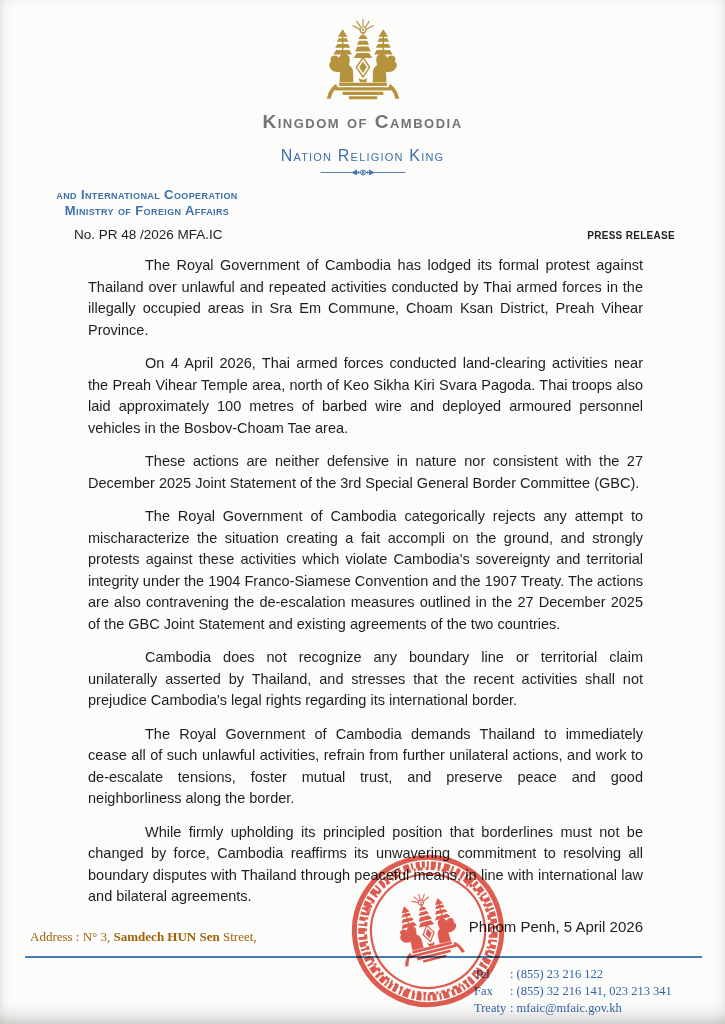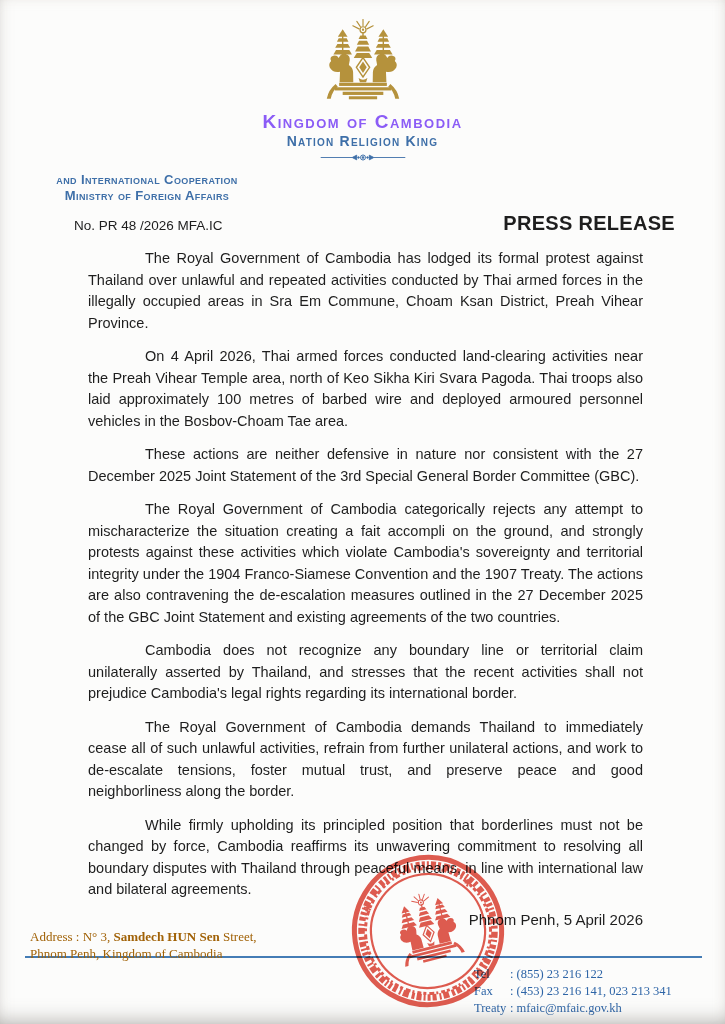--- a/index.html
+++ b/index.html
@@ -13,38 +13,38 @@
     box-shadow:inset 0 -16px 20px -14px rgba(110,105,100,.5),
                inset 12px 0 16px -14px rgba(150,145,140,.25),
                inset -12px 0 16px -14px rgba(150,145,140,.2),
                inset 0 10px 14px -12px rgba(170,160,150,.18);
   }
   .defs{position:absolute;width:0;height:0;overflow:hidden;}
 
   .emblem{display:block;margin:16px auto 0;width:106px;height:92px;color:#b5923c;}
 
   .kingdom{
-    text-align:center;font-variant:small-caps;font-weight:bold;color:#8b5cf6;
+    text-align:center;font-variant:small-caps;font-weight:bold;color:#737373;
     font-size:19px;letter-spacing:1.5px;margin-top:4px;line-height:20px;
   }
   .motto{
-    text-align:center;font-variant:small-caps;font-weight:bold;color:#3e6fa8;
-    font-size:14px;letter-spacing:1.2px;margin-top:1px;line-height:16px;
+    text-align:center;font-variant:small-caps;font-weight:normal;color:#3e6fa8;
+    font-size:16px;letter-spacing:1.2px;margin-top:16px;line-height:16px;
   }
   .ornament{display:block;margin:4px auto 0;width:96px;height:9px;color:#3e6fa8;}
 
   .ministry{
     margin:10px 0 0 28px;width:238px;text-align:center;
     font-variant:small-caps;font-weight:bold;color:#3e6fa8;
     font-size:13px;line-height:15.5px;letter-spacing:.4px;
   }
 
   .ref-row{display:flex;justify-content:space-between;align-items:baseline;margin:9px 50px 0 74px;}
   .ref-number{font-size:13.5px;}
-  .press-release{font-weight:bold;font-size:20px;letter-spacing:.3px;}
+  .press-release{font-weight:bold;font-size:10px;letter-spacing:.3px;}
 
   .doc-title{margin:17px 82px 0 88px;text-align:center;font-size:15.5px;line-height:22px;font-weight:bold;}
   .doc-title span{display:block;}
 
   .body-text{margin:13px 82px 0 88px;}
   .body-text p{font-size:14.5px;line-height:21.5px;text-align:justify;text-indent:57px;margin:12px 0 10px 0;}
   .dateline{text-align:right;font-size:15px;margin-top:3px;}
 
   .seal{
     position:absolute;left:348px;top:851px;width:160px;height:160px;z-index:3;
@@ -173,31 +173,30 @@
     </g>
     <text x="23" y="53" font-size="20" font-weight="bold" fill="currentColor">*</text>
     <text x="127" y="53" font-size="20" font-weight="bold" fill="currentColor">*</text>
     <use href="#royal-arms" x="35" y="40" width="90" height="76"></use>
   </svg>
 
   <div class="footer-rule"></div>
 
   <div class="address">
     <div><span>Address : N° 3, </span><b>Samdech HUN Sen</b><span> Street,</span></div>
-    <div>Phnom Penh, Kingdom of Cambodia</div>
   </div>
 
   <div class="contacts">
     <div class="contact-row">
       <span>Tel</span>
       <span>: (855) 23 216 122</span>
     </div>
     <div class="contact-row">
       <span>Fax</span>
-      <span>: (453) 23 216 141, 023 213 341</span>
+      <span>: (855) 32 216 141, 023 213 341</span>
     </div>
     <div class="contact-row">
       <span>Treaty</span>
       <span>: mfaic@mfaic.gov.kh</span>
     </div>
   </div>
 
 </div>
 
 </body></html>

